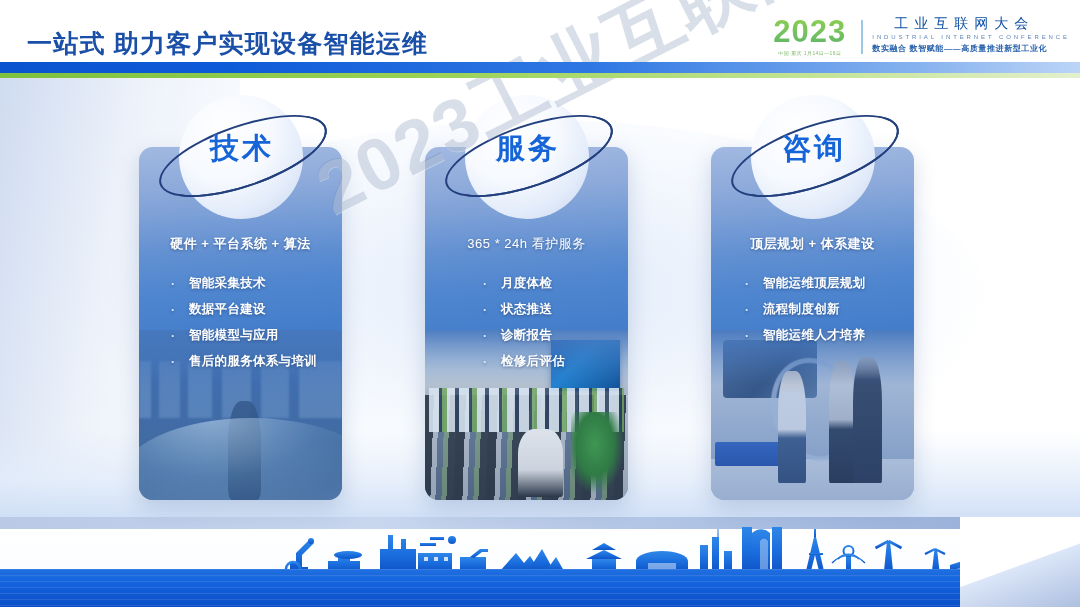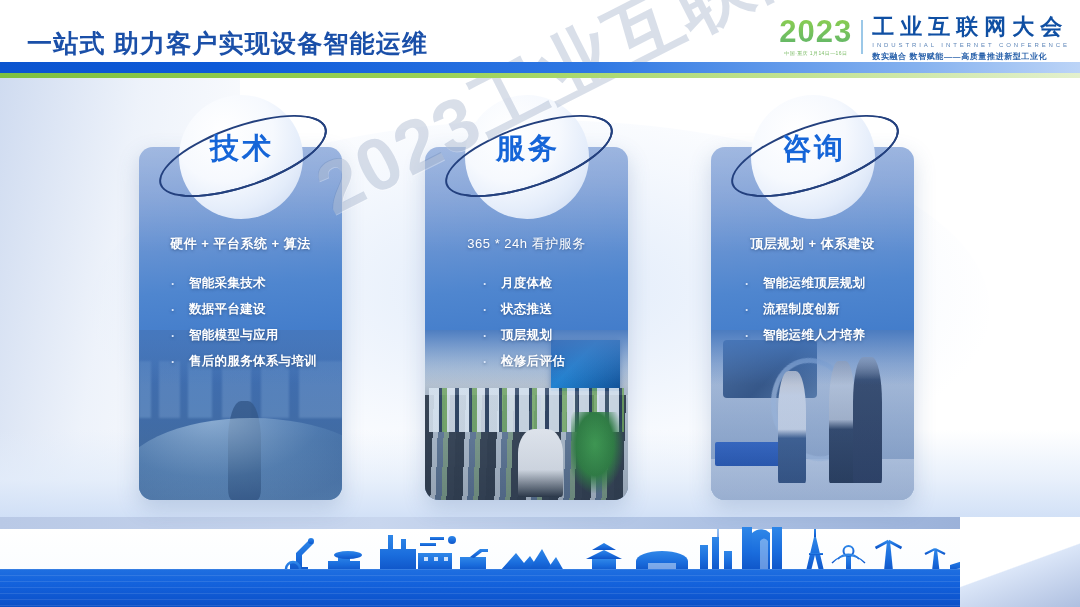--- a/index.html
+++ b/index.html
@@ -22,33 +22,33 @@
     position:absolute; left:0; top:62px; width:1080px; height:11px;
     background:linear-gradient(90deg,#0b54cf 0%,#0d5ad8 20%,#2f78e3 55%,#86b2ef 85%,#bcd4f7 100%);
   }
   .rule-green {
     position:absolute; left:0; top:73px; width:1080px; height:5px;
     background:linear-gradient(90deg,#7ec03f 0%,#9ad155 40%,#c3e394 75%,#e3f0cd 100%);
   }
 
   
   .logo { position:absolute; right:10px; top:16px; display:flex; align-items:flex-start; z-index:31; }
-  .logo-left { text-align:center; padding-right:9px; }
+  .logo-left { text-align:center; padding-right:15px; }
   .logo-year {
     font-size:31px; font-weight:bold; letter-spacing:1px; line-height:1;
     color:#7dc24a;
     background:linear-gradient(180deg,#8fd04f 0%,#5fb56a 100%);
     -webkit-background-clip:text; background-clip:text; -webkit-text-fill-color:transparent;
   }
   .logo-year-sub { font-size:5px; color:#7fbe6a; letter-spacing:.4px; margin-top:3px; white-space:nowrap; }
   .logo-div { width:2px; height:34px; background:#9cc8e8; margin-top:4px; }
   .logo-right { padding-left:9px; }
   .logo-cn {
-    font-size:22px; font-weight:bold; color:#0f4fa3; letter-spacing:6px;
-    line-height:1; white-space:nowrap;
+    font-size:14px; font-weight:normal; color:#0f4fa3; letter-spacing:6px;
+    line-height:1; white-space:nowrap;margin-left:22px;
   }
   .logo-en { font-size:6px; color:#5e86b8; letter-spacing:2.9px; margin-top:4px; white-space:nowrap; }
   .logo-tag { font-size:8px; color:#2a62ab; letter-spacing:.6px; margin-top:3px; white-space:nowrap; font-weight:bold;}
 
   
   .bg-sky { position:absolute; left:0; top:78px; width:1080px; height:450px; background:#ffffff; }
   .bg-glow {
     position:absolute; left:50%; top:120px; transform:translateX(-50%);
     width:900px; height:380px; border-radius:50%;
     background:radial-gradient(ellipse at 50% 45%, rgba(214,228,248,.75) 0%, rgba(232,240,252,.45) 45%, rgba(255,255,255,0) 72%);
@@ -318,21 +318,21 @@
         <div class="bullet">
             <span class="dot">·</span>
             <span>月度体检</span>
           </div>
         <div class="bullet">
             <span class="dot">·</span>
             <span>状态推送</span>
           </div>
         <div class="bullet">
             <span class="dot">·</span>
-            <span>顶层规划</span>
+            <span>诊断报告</span>
           </div>
         <div class="bullet">
             <span class="dot">·</span>
             <span>检修后评估</span>
           </div>
       </div>
       <div class="orb-wrap">
         <div class="orb"></div>
         <div class="ring"></div>
         <div class="ring-front"></div>

